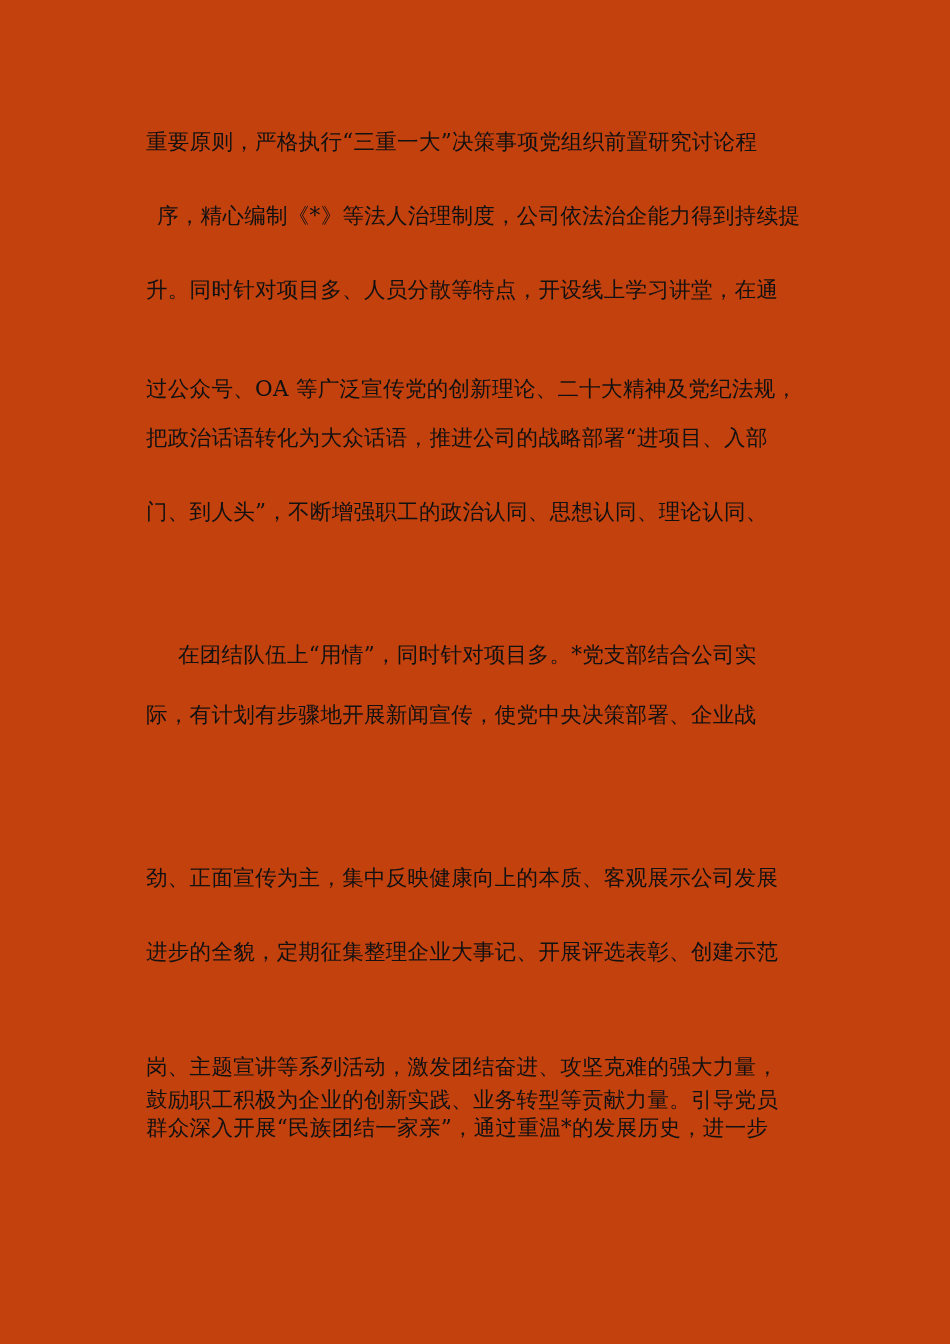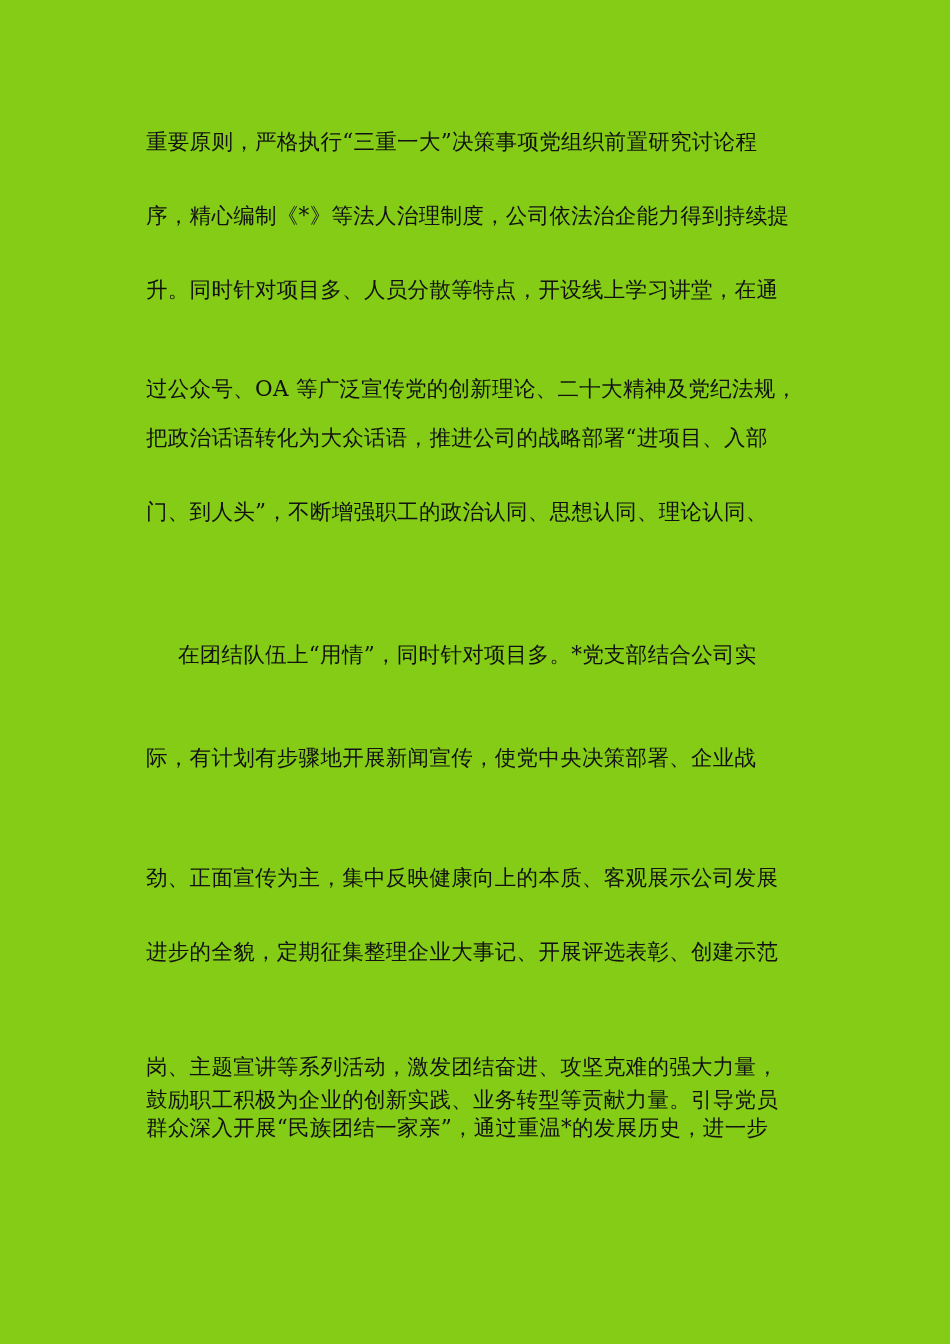--- a/index.html
+++ b/index.html
@@ -14,21 +14,21 @@
     overflow: hidden;
     font-family: "DejaVu Serif", "Liberation Serif", serif;
     color: #111111;
   }
   .page {
     position: absolute;
     left: 0;
     top: 0;
     width: 950px;
     height: 1344px;
-    background: #84cc16;
+    background: #c2410c;
   }
   .line {
     position: absolute;
     left: 146px;
     width: 664px;
     height: 30px;
     font-size: 21.5px;
     line-height: 30px;
     white-space: nowrap;
     letter-spacing: 0.3px;
@@ -37,26 +37,26 @@
     left: 178px;
     width: 632px;
   }
 </style>
 </head>
 <body>
 
 <div class="page">
 
   <div class="line" style="top:127px;">重要原则，严格执行“三重一大”决策事项党组织前置研究讨论程</div>
-  <div class="line" style="top:201px;">序，精心编制《*》等法人治理制度，公司依法治企能力得到持续提</div>
+  <div class="line" style="top:201px;margin-left:11px;">序，精心编制《*》等法人治理制度，公司依法治企能力得到持续提</div>
   <div class="line" style="top:275px;">升。同时针对项目多、人员分散等特点，开设线上学习讲堂，在通</div>
   <div class="line" style="top:338px;margin-top:36px;">过公众号、OA 等广泛宣传党的创新理论、二十大精神及党纪法规，</div>
   <div class="line" style="top:423px;">把政治话语转化为大众话语，推进公司的战略部署“进项目、入部</div>
   <div class="line" style="top:497px;">门、到人头”，不断增强职工的政治认同、思想认同、理论认同、</div>
 
   <div class="line indent" style="top:640px;">在团结队伍上“用情”，同时针对项目多。*党支部结合公司实</div>
-  <div class="line" style="top:743px;font-family:Liberation Serif, serif;">际，有计划有步骤地开展新闻宣传，使党中央决策部署、企业战</div>
+  <div class="line" style="top:700px;font-family:Liberation Serif, serif;">际，有计划有步骤地开展新闻宣传，使党中央决策部署、企业战</div>
   <div class="line" style="top:863px;">劲、正面宣传为主，集中反映健康向上的本质、客观展示公司发展</div>
   <div class="line" style="top:937px;">进步的全貌，定期征集整理企业大事记、开展评选表彰、创建示范</div>
   <div class="line" style="top:1011px;margin-top:41px;">岗、主题宣讲等系列活动，激发团结奋进、攻坚克难的强大力量，</div>
   <div class="line" style="top:1085px;">鼓励职工积极为企业的创新实践、业务转型等贡献力量。引导党员</div>
   <div class="line" style="top:1113px;">群众深入开展“民族团结一家亲”，通过重温*的发展历史，进一步</div>
 </div>
 
 </body></html>

